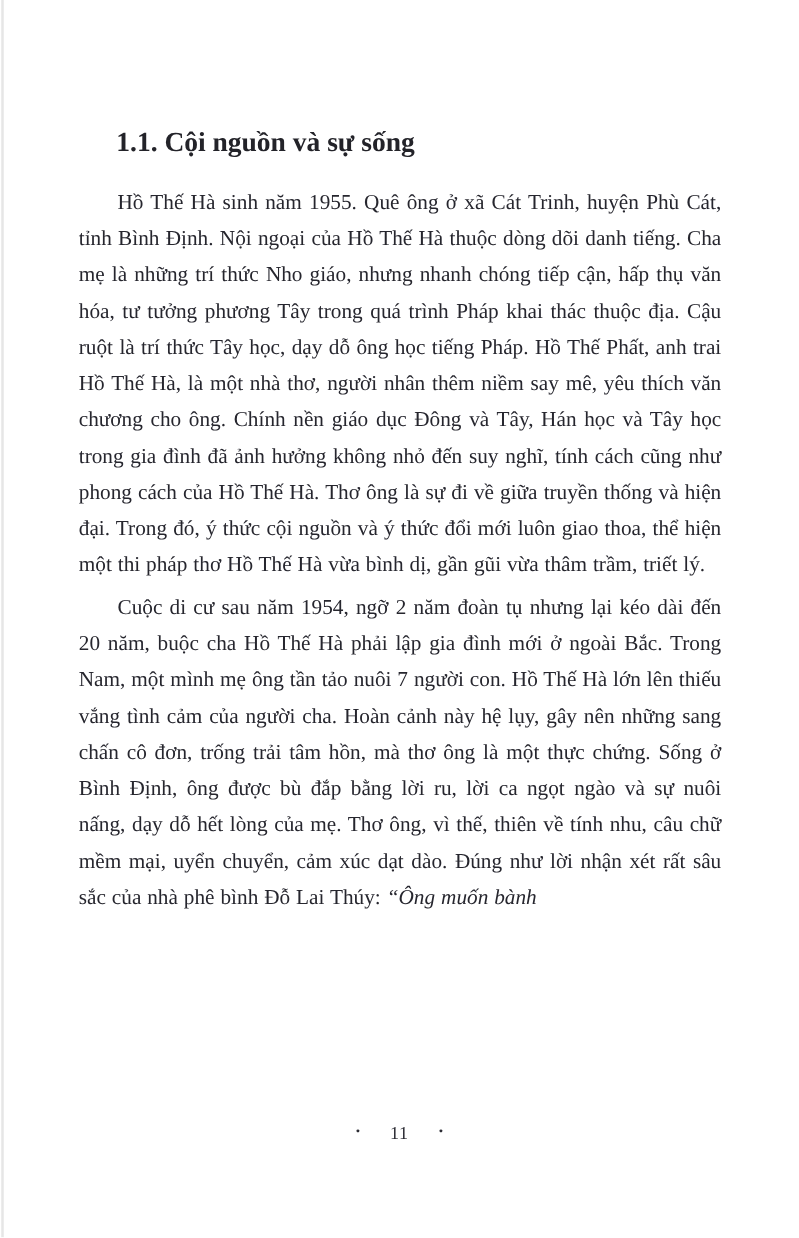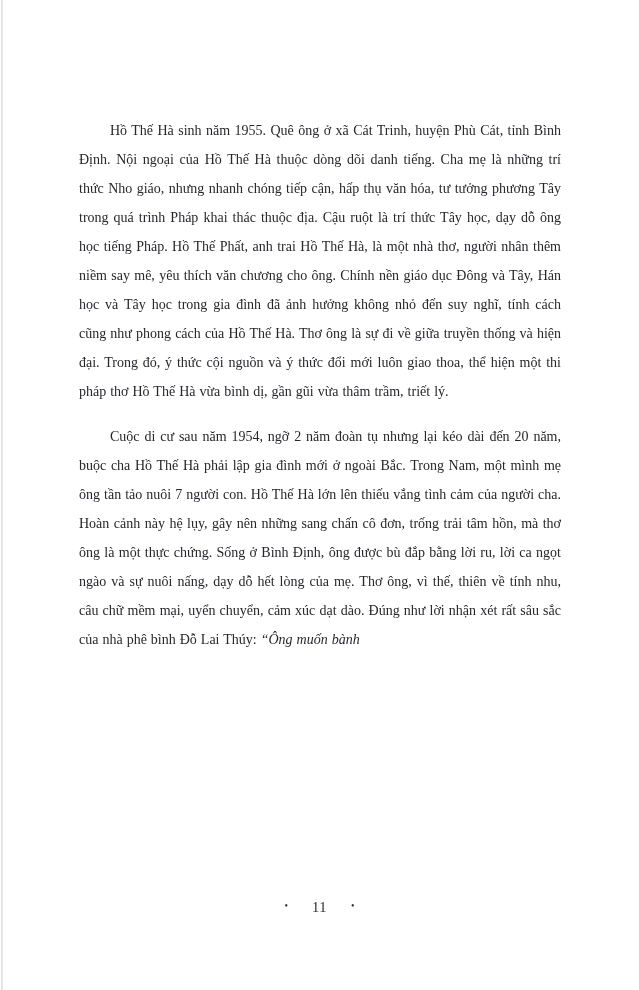--- a/index.html
+++ b/index.html
@@ -33,25 +33,25 @@
   }
   .heading {
     font-size: 22px;
     font-weight: bold;
     line-height: 28px;
     margin: 0 0 19px 0;
     text-indent: 30px;
     color: #232329;
   }
   .para {
-    font-size: 14px;
+    font-size: 17px;
     line-height: 29px;
     text-align: justify;
     text-indent: 31px;
-    margin: 16px;
+    margin: 0;
     word-spacing: 0.5px;
   }
   .para + .para {
     margin-top: 5px;
   }
   .quote {
   }
   .footer {
     position: absolute;
     top: 898px;
@@ -70,20 +70,21 @@
     letter-spacing: 0.5px;
   }
 </style>
 </head>
 <body>
 
 <div class="page">
   <div class="page-edge"></div>
 
   <div class="content">
+    <h1 class="heading">1.1. Cội nguồn và sự sống</h1>
 
     <p class="para"><span>Hồ Thế Hà sinh năm 1955. Quê ông ở xã Cát Trinh, huyện Phù Cát, tỉnh Bình Định. Nội ngoại của Hồ Thế Hà thuộc dòng dõi danh tiếng. Cha mẹ là những trí thức Nho giáo, nhưng nhanh chóng tiếp cận, hấp thụ văn hóa, tư tưởng phương Tây trong quá trình Pháp khai thác thuộc địa. Cậu ruột là trí thức Tây học, dạy dỗ ông học tiếng Pháp. Hồ Thế Phất, anh trai Hồ Thế Hà, là một nhà thơ, người nhân thêm niềm say mê, yêu thích văn chương cho ông. Chính nền giáo dục Đông và Tây, Hán học và Tây học trong gia đình đã ảnh hưởng không nhỏ đến suy nghĩ, tính cách cũng như phong cách của Hồ Thế Hà. Thơ ông là sự đi về giữa truyền thống và hiện đại. Trong đó, ý thức cội nguồn và ý thức đổi mới luôn giao thoa, thể hiện một thi pháp thơ Hồ Thế Hà vừa bình dị, gần gũi vừa thâm trầm, triết lý.</span></p>
 
     <p class="para"><span>Cuộc di cư sau năm 1954, ngỡ 2 năm đoàn tụ nhưng lại kéo dài đến 20 năm, buộc cha Hồ Thế Hà phải lập gia đình mới ở ngoài Bắc. Trong Nam, một mình mẹ ông tần tảo nuôi 7 người con. Hồ Thế Hà lớn lên thiếu vắng tình cảm của người cha. Hoàn cảnh này hệ lụy, gây nên những sang chấn cô đơn, trống trải tâm hồn, mà thơ ông là một thực chứng. Sống ở Bình Định, ông được bù đắp bằng lời ru, lời ca ngọt ngào và sự nuôi nấng, dạy dỗ hết lòng của mẹ. Thơ ông, vì thế, thiên về tính nhu, câu chữ mềm mại, uyển chuyển, cảm xúc dạt dào. Đúng như lời nhận xét rất sâu sắc của nhà phê bình Đỗ Lai Thúy: </span><em class="quote">“Ông muốn bành</em></p>
   </div>
 
   <div class="footer">
     <span class="dot">•</span><span class="pagenum">11</span><span class="dot">•</span>
   </div>
 </div>

